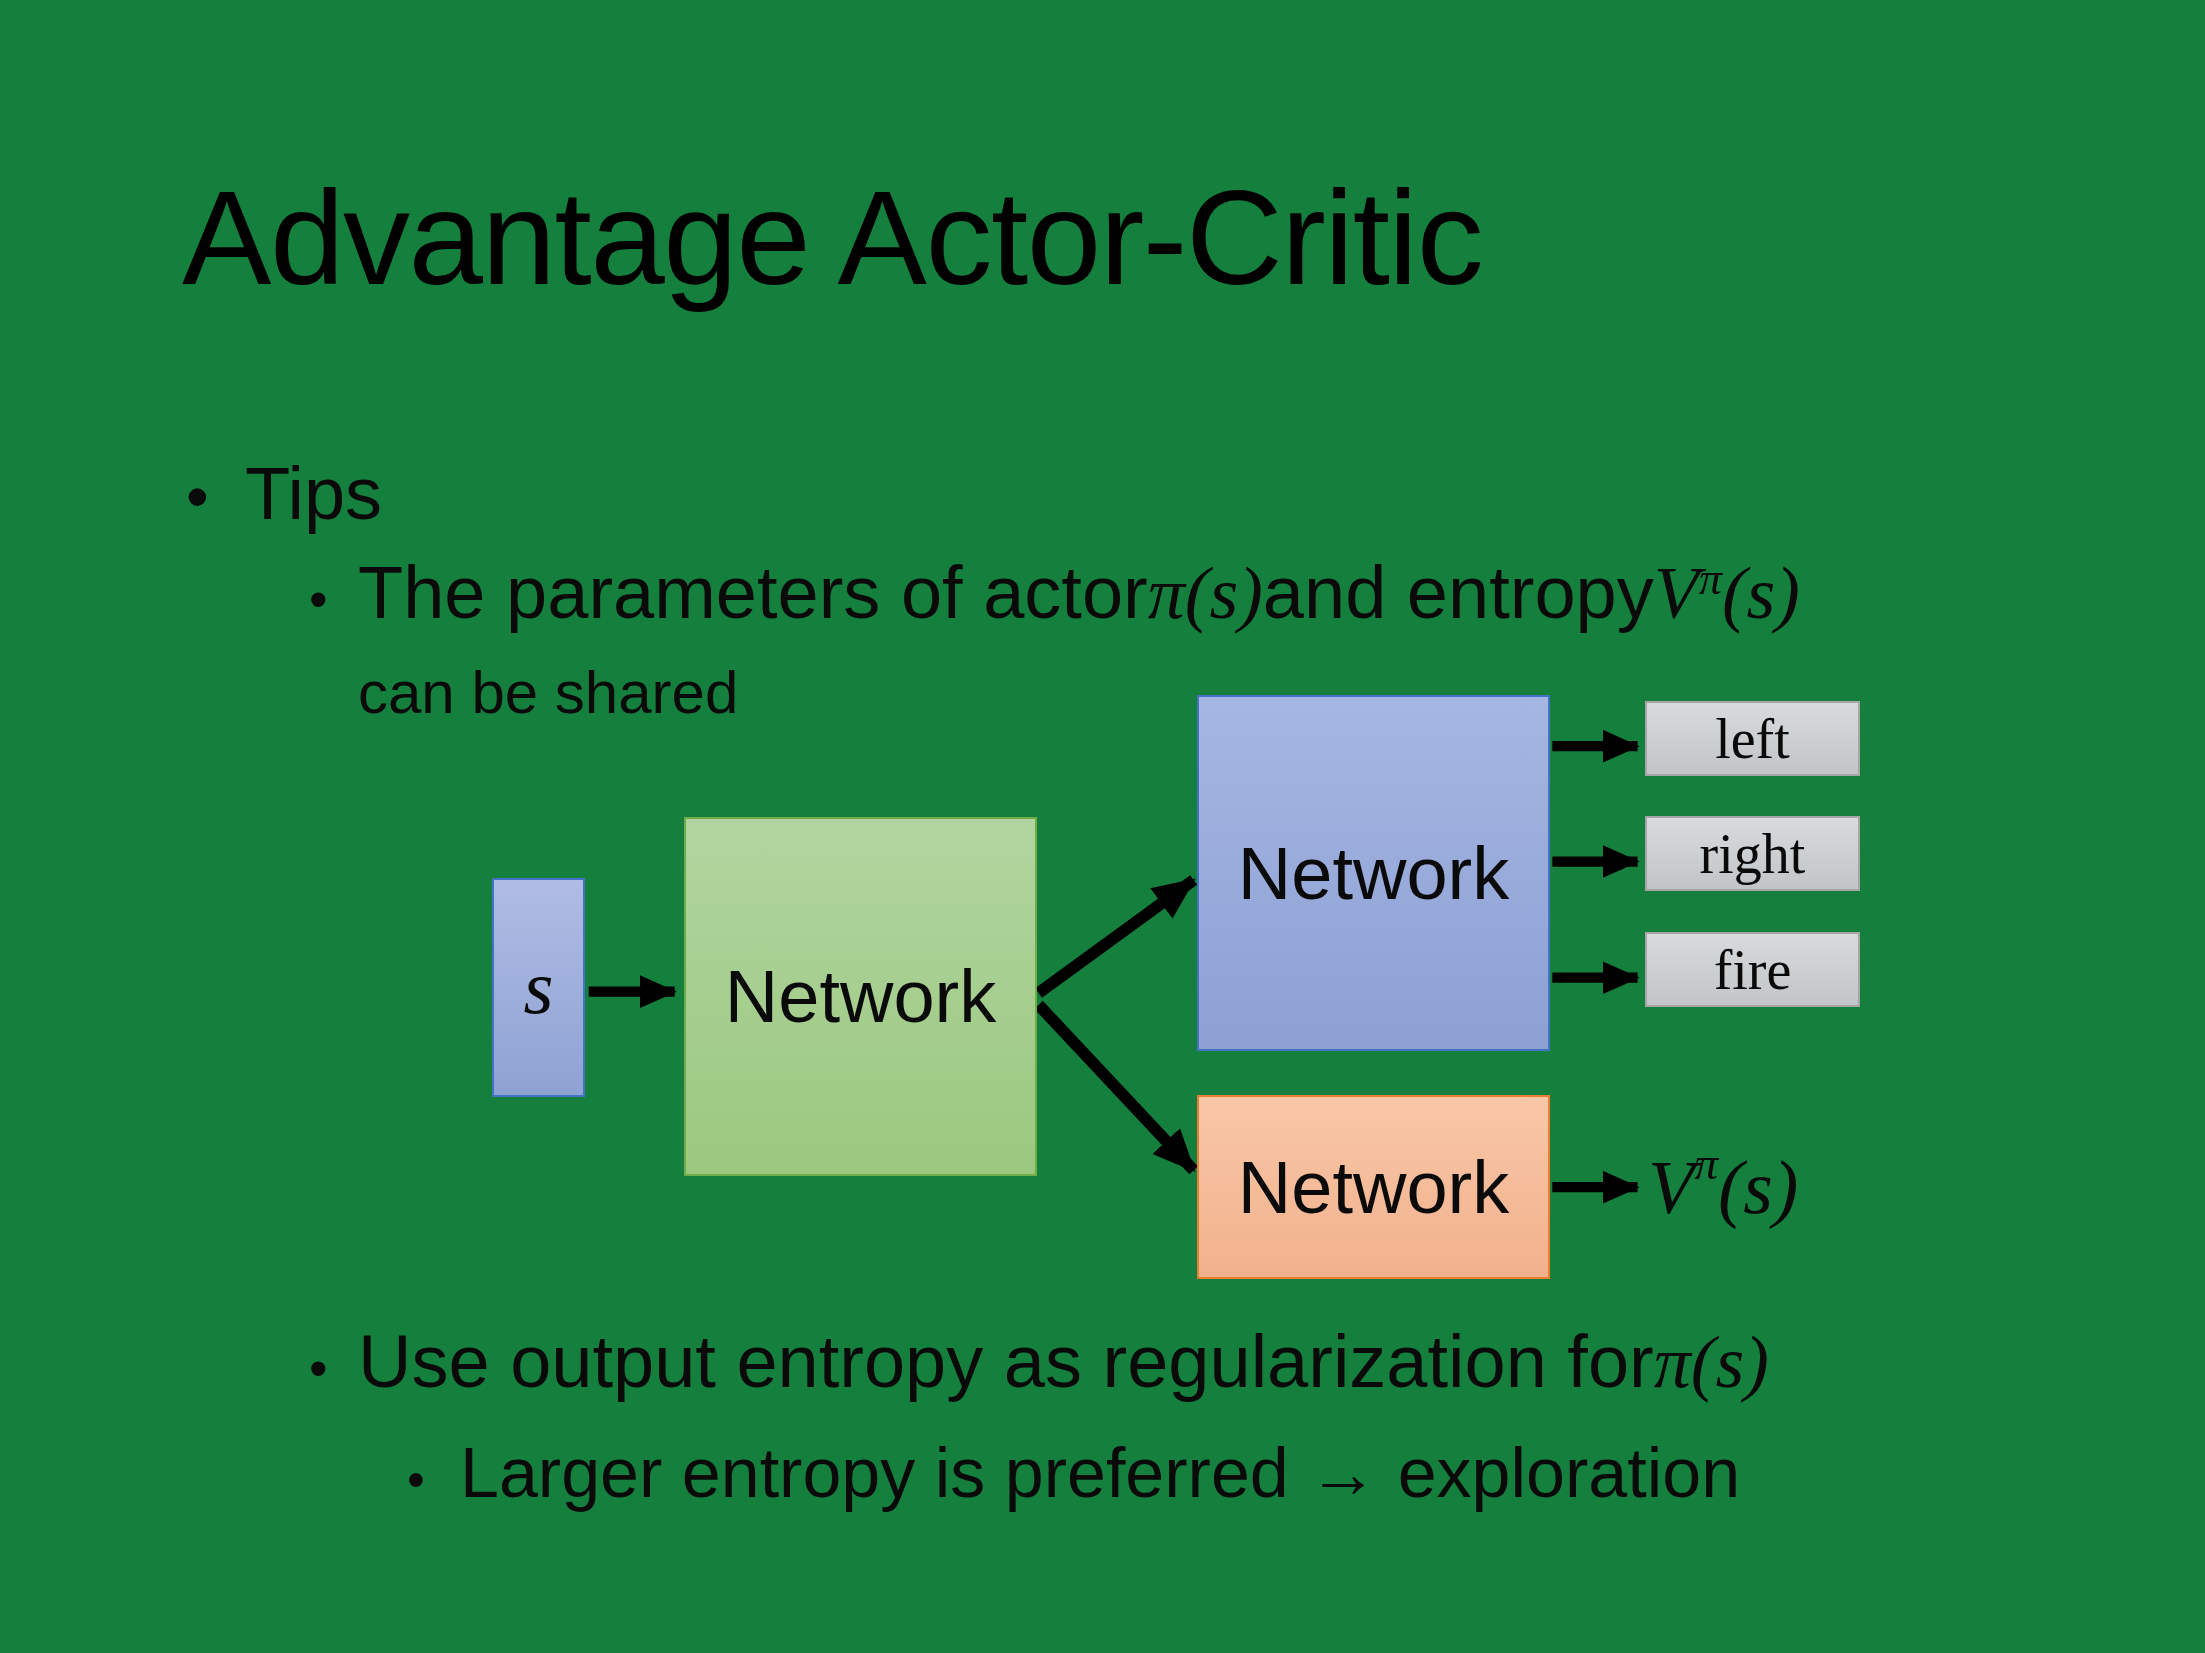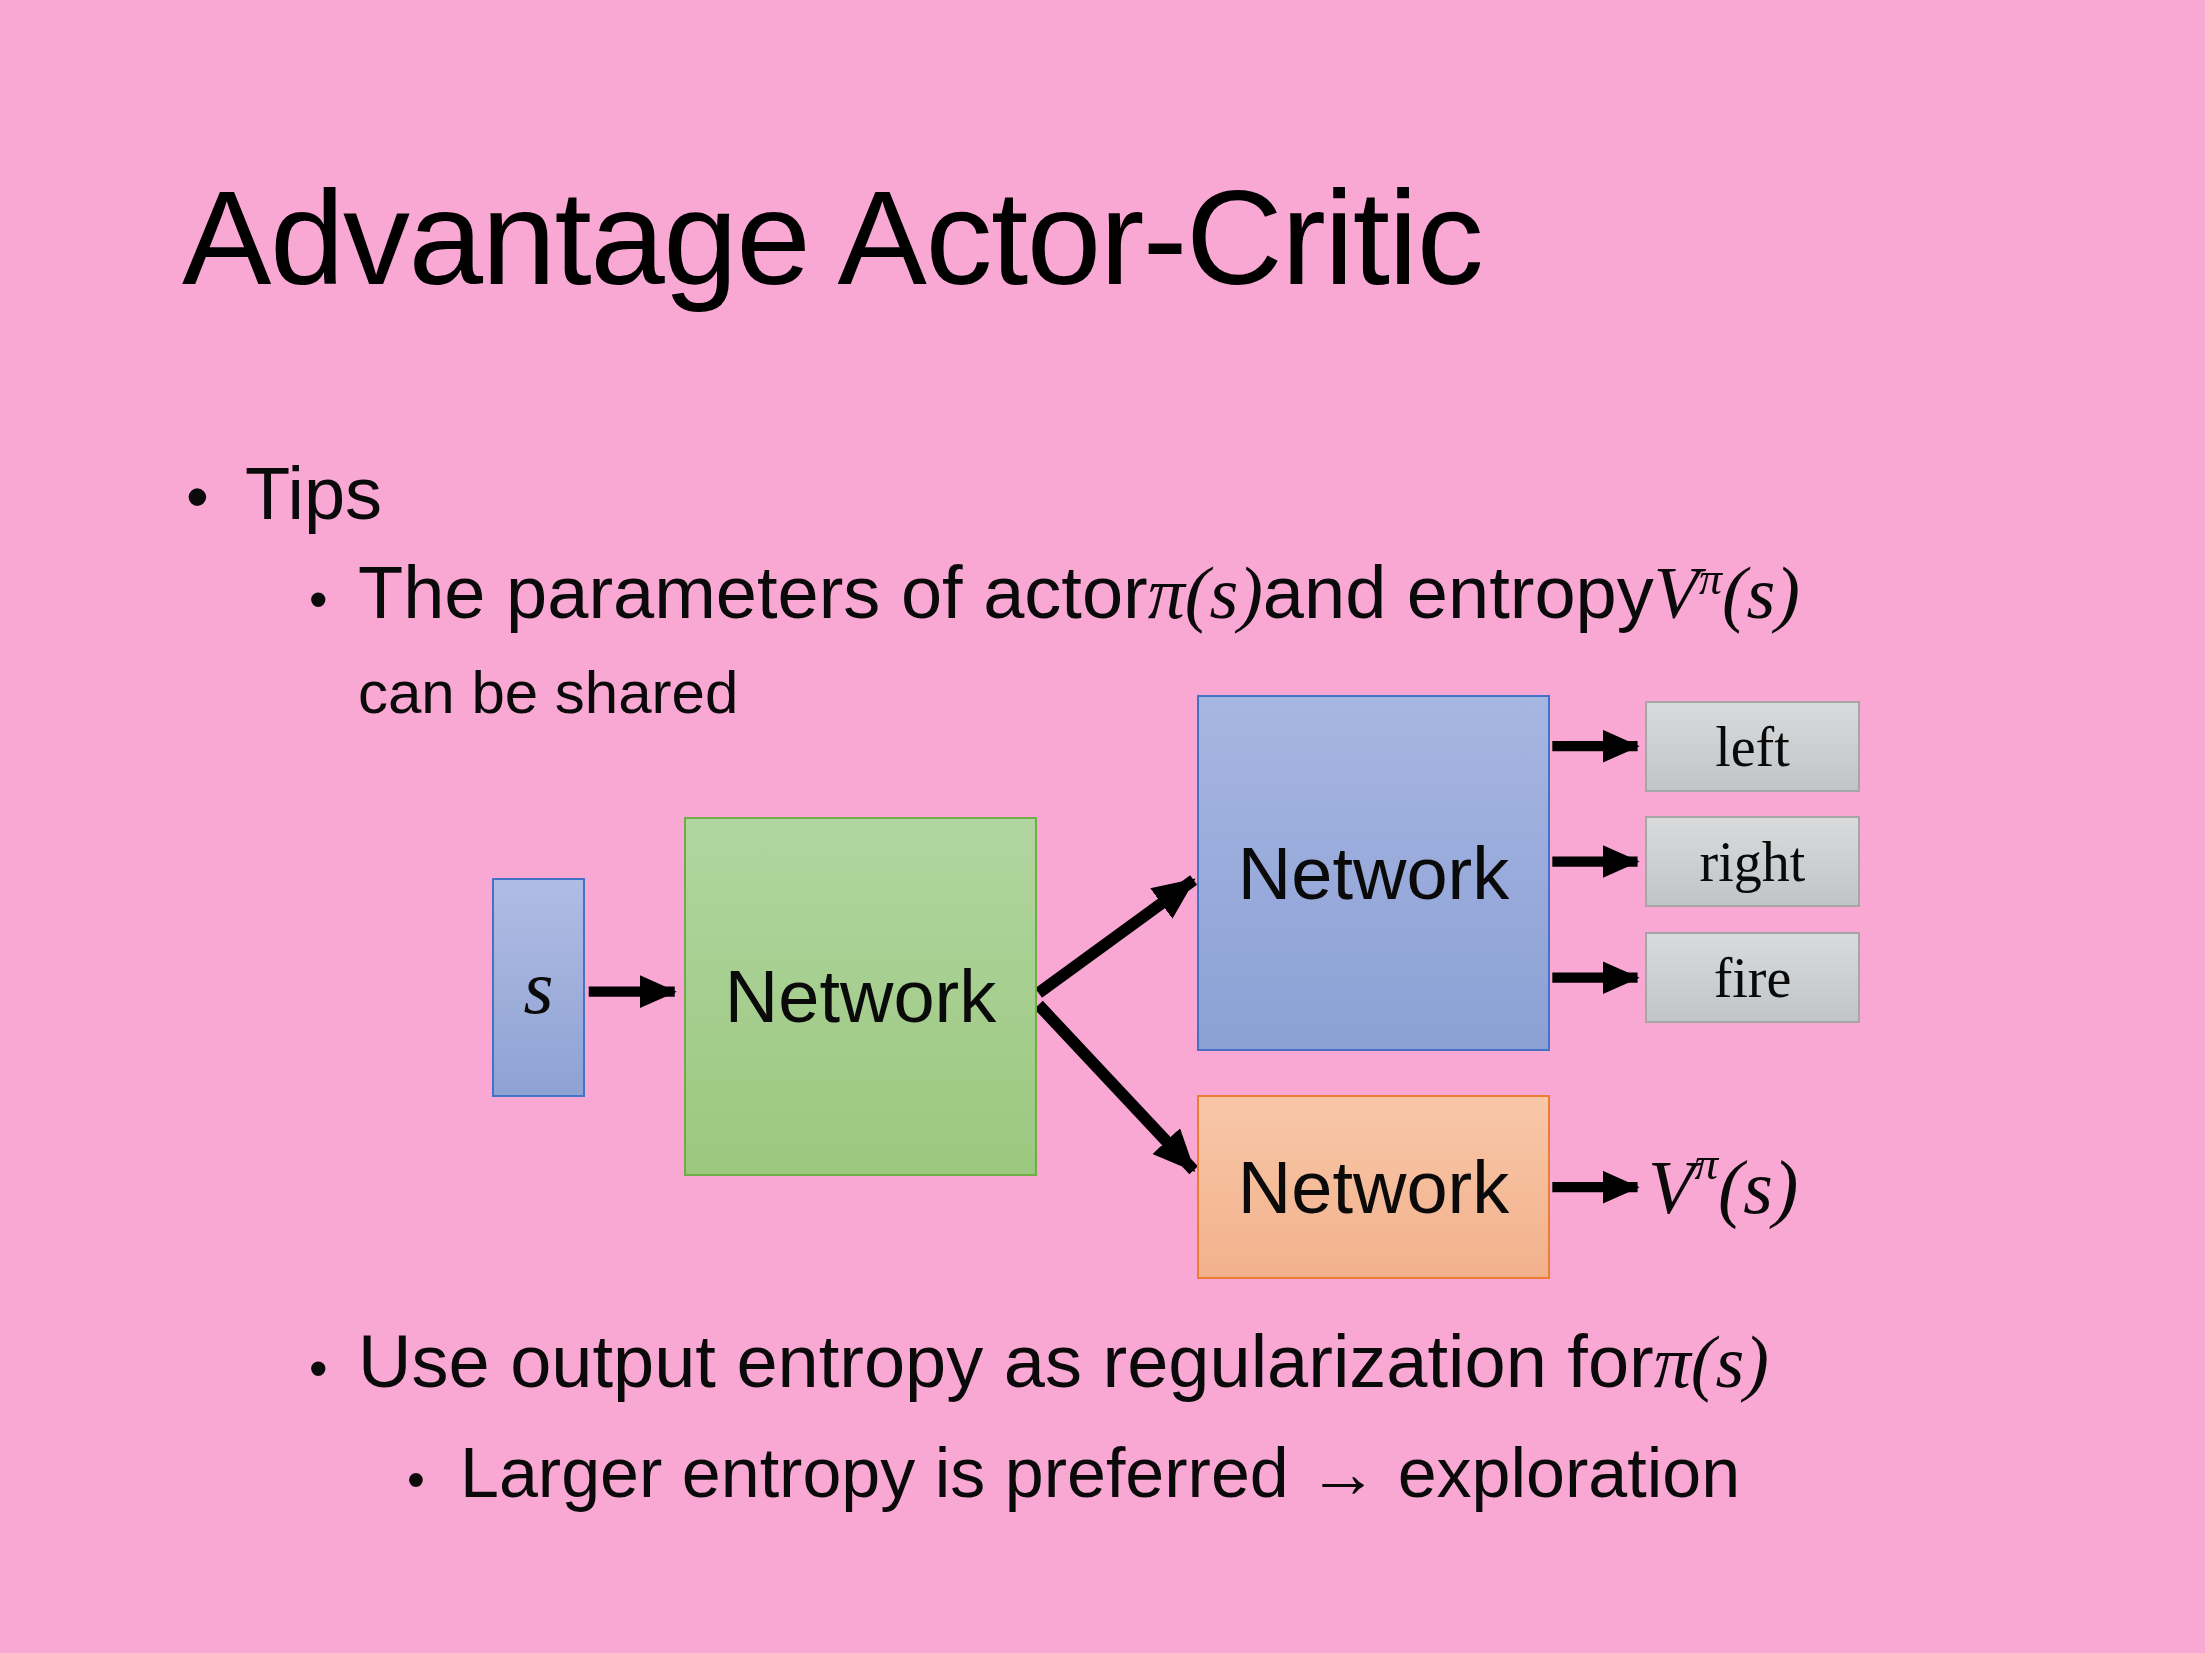--- a/index.html
+++ b/index.html
@@ -4,21 +4,21 @@
 <style>
   html, body {
     margin: 0;
     padding: 0;
     background: #ffffff;
   }
   .slide {
     position: relative;
     width: 2205px;
     height: 1654px;
-    background: #f9a8d4;
+    background: #15803d;
     overflow: hidden;
     font-family: "Liberation Sans", sans-serif;
     color: #0a0a0a;
   }
   .abs { position: absolute; }
 
   
   .title {
     left: 182px;
     top: 168px;
@@ -86,21 +86,21 @@
     border: 2.9px solid #4472c4;
     font-size: 74px;
   }
   .box-critic {
     left: 1197px; top: 1095px; width: 353px; height: 184px;
     background: linear-gradient(#f8c7a8, #f2b18c);
     border: 2.9px solid #ed7d31;
     font-size: 74px;
   }
   .box-action {
-    width: 215px; height: 91px;
+    width: 215px; height: 75px;
     background: linear-gradient(#d8dadc, #c2c5c7);
     border: 2.2px solid #a6a6a6;
     font-family: "Liberation Serif", "DejaVu Serif", serif;
     font-size: 56px;
   }
   .box-action-left  { left: 1645px; top: 701px;  }
   .box-action-right { left: 1645px; top: 816px; }
   .box-action-fire  { left: 1645px; top: 932px; text-align: right; }
 
   .critic-output {

